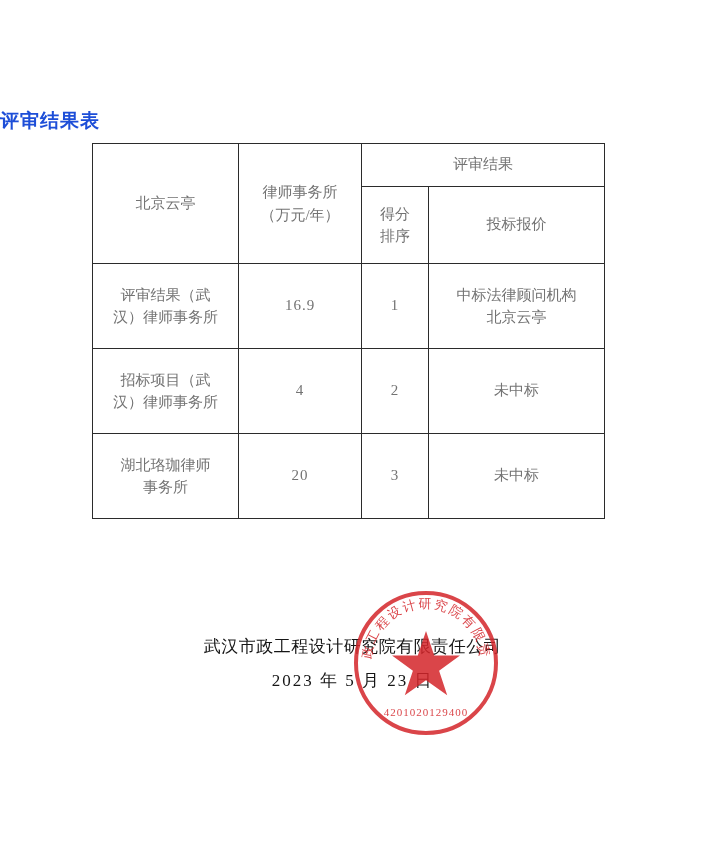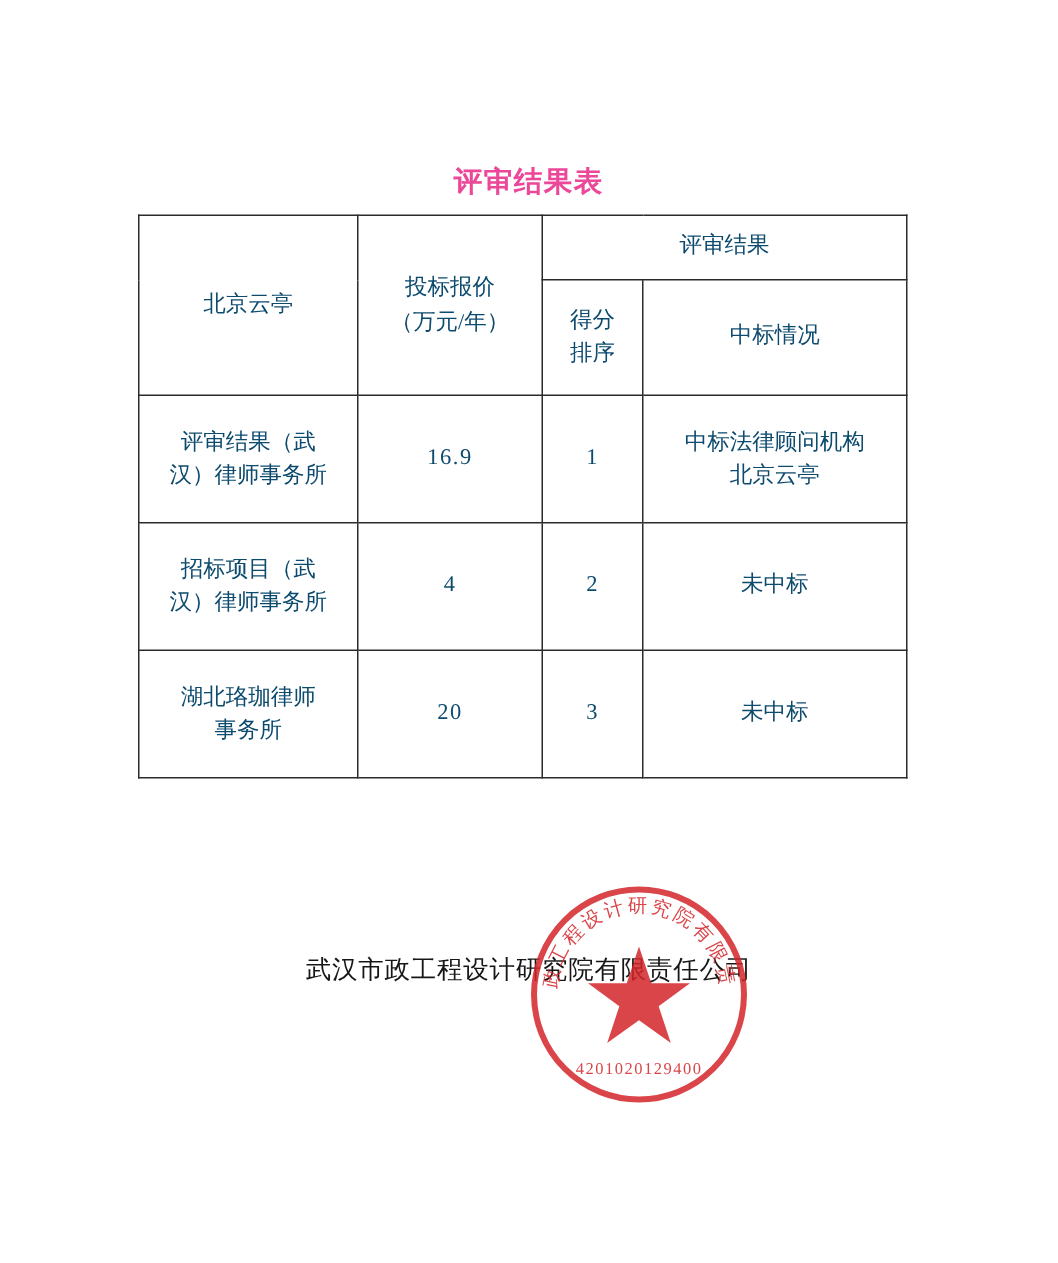--- a/index.html
+++ b/index.html
@@ -18,44 +18,44 @@
   .page {
     position: relative;
     width: 705px;
     height: 842px;
   }
   .doc-title {
     position: absolute;
     top: 108px;
     left: 0;
     width: 705px;
-    text-align: center;
+    text-align: left;
     font-size: 19px;
     font-weight: bold;
     letter-spacing: 1px;
-    color: #ec4899;
+    color: #1d4ed8;
   }
   table.result-table {
     position: absolute;
     top: 143px;
     left: 92px;
     width: 512px;
     border-collapse: collapse;
     table-layout: fixed;
   }
   table.result-table td,
   table.result-table th {
     border: 1px solid #2b2b2b;
     text-align: center;
     vertical-align: middle;
     font-weight: normal;
     font-size: 15px;
     line-height: 1.45;
     padding: 4px 6px;
-    color: #0c4a6e;
+    color: #737373;
   }
   .col-name { width: 146px; }
   .col-price { width: 123px; }
   .col-score { width: 67px; }
   .col-result { width: 176px; }
 
   .h-row-1 td { height: 34px; }
   .h-row-2 td { height: 68px; }
   .body-row td { height: 76px; }
   .num-cell {
@@ -110,31 +110,31 @@
       <col class="col-price">
       <col class="col-score">
       <col class="col-result">
     </colgroup>
     <tbody>
       <tr class="h-row-1">
         <td rowspan="2" class="stacked">
           <span>北京云亭</span>
         </td>
         <td rowspan="2" class="stacked">
-          <span>投标报价</span>
+          <span>律师事务所</span>
           <span>（万元/年）</span>
         </td>
         <td colspan="2">评审结果</td>
       </tr>
       <tr class="h-row-2">
         <td class="stacked">
           <span>得分</span>
           <span>排序</span>
         </td>
-        <td>中标情况</td>
+        <td>投标报价</td>
       </tr>
 
       <tr class="body-row">
         <td class="stacked">
           <span>评审结果（武</span>
           <span>汉）律师事务所</span>
         </td>
         <td class="num-cell">16.9</td>
         <td class="num-cell">1</td>
         <td class="stacked">
@@ -160,20 +160,21 @@
         </td>
         <td class="num-cell">20</td>
         <td class="num-cell">3</td>
         <td>未中标</td>
       </tr>
     </tbody>
   </table>
 
   <div class="sign-block">
     <div class="sign-line-1">武汉市政工程设计研究院有限责任公司</div>
+    <div class="sign-line-2">2023 年 5 月 23 日</div>
   </div>
 
   <div class="seal">
     <svg width="150" height="150" viewBox="0 0 150 150" xmlns="http://www.w3.org/2000/svg">
       <g opacity="0.85">
         <circle cx="75" cy="75" r="70" fill="none" stroke="#d4252a" stroke-width="4"></circle>
         <path id="sealArc" d="M 75,75 m -55,0 a 55,55 0 1,1 110,0" fill="none" stroke="none"></path>
         <text class="seal-text">
           <textPath href="#sealArc" startOffset="50%" text-anchor="middle">武汉市政工程设计研究院有限责任公司</textPath>
         </text>

